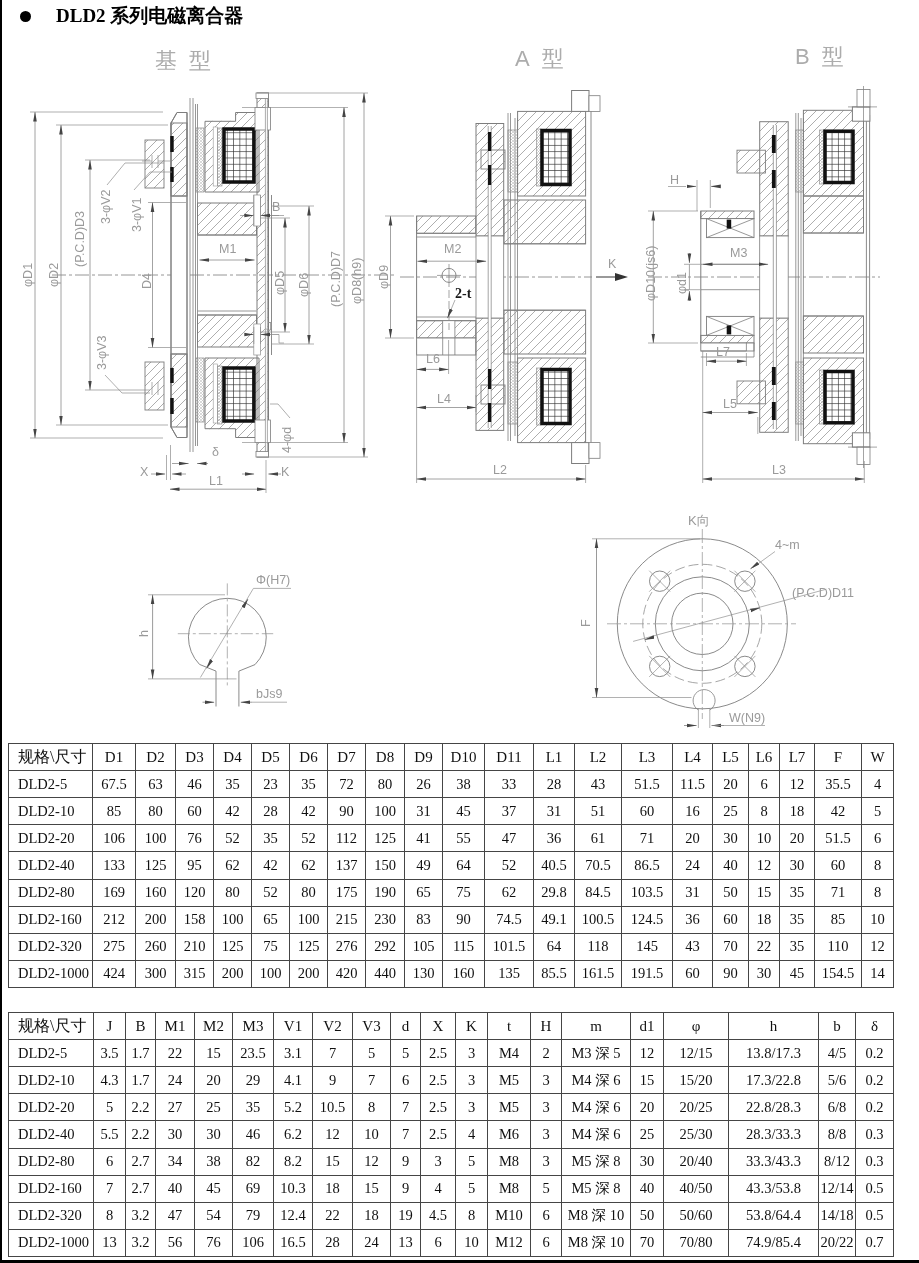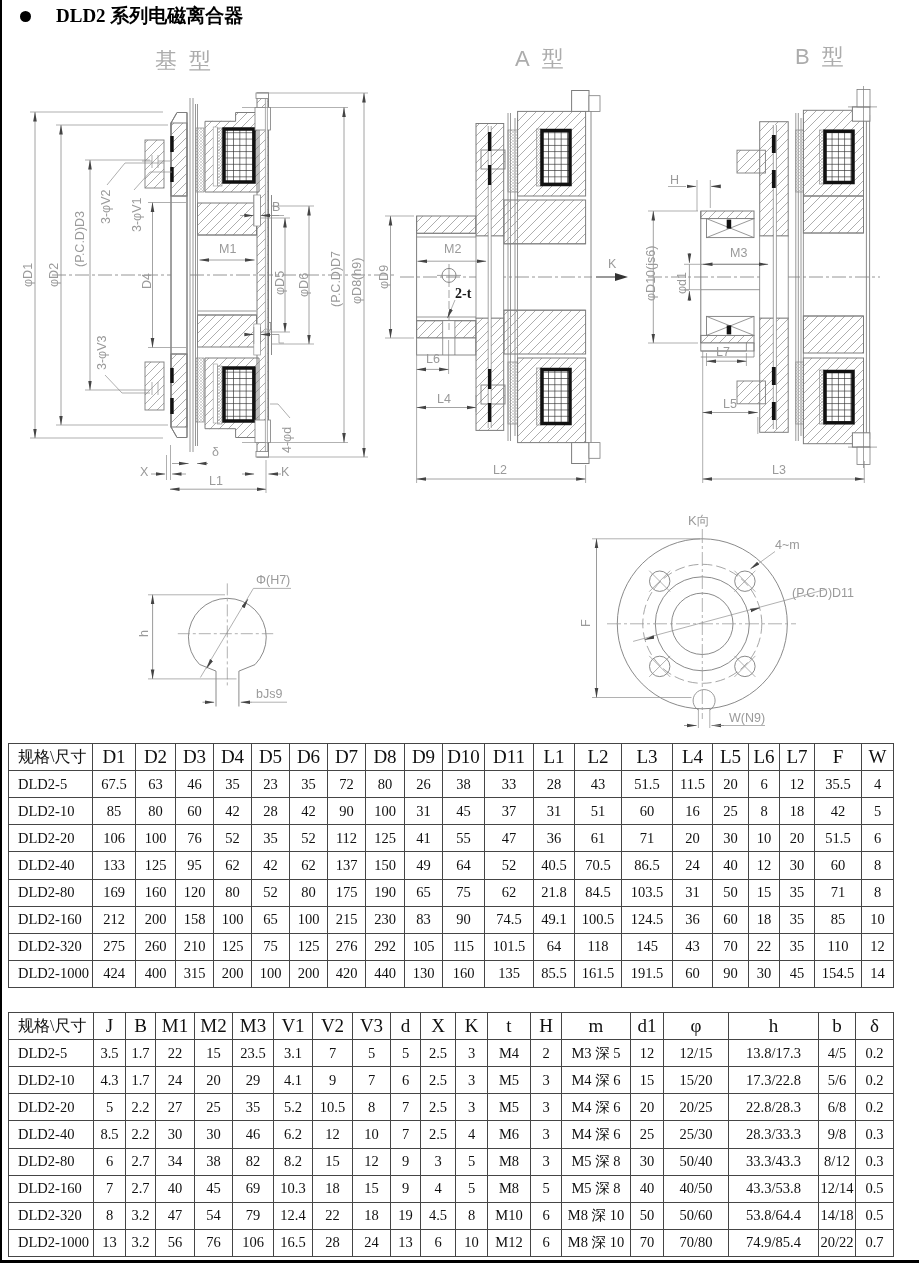--- a/index.html
+++ b/index.html
@@ -5,21 +5,21 @@
 html,body{margin:0;padding:0;}
 body{width:919px;height:1263px;position:relative;background:#fff;overflow:hidden;
   font-family:"Liberation Serif", serif;}
 #page{position:absolute;left:0;top:0;width:919px;height:1263px;}
 .abs{position:absolute;}
 table{border-collapse:collapse;table-layout:fixed;}
 tr{height:27px;}
 td{border:1px solid #454545;text-align:center;vertical-align:middle;
    font-family:"Liberation Serif", serif;font-size:14.5px;color:#101010;
    padding:0;overflow:hidden;white-space:nowrap;}
-.t1 tr:first-child td, .t2 tr:first-child td{font-size:19px;}
+.t1 tr:first-child td, .t2 tr:first-child td{font-size:15px;}
 .t1 td:first-child, .t2 td:first-child{text-align:left;padding-left:9px;}
 </style>
 </head>
 <body>
 <div id="page">
 
 <div class="abs" style="left:0;top:0;width:2px;height:1263px;background:#000;"></div>
 
 <div class="abs" style="left:0;top:1260px;width:919px;height:3px;background:#000;"></div>
 
@@ -654,21 +654,21 @@
           <td>160</td>
           <td>120</td>
           <td>80</td>
           <td>52</td>
           <td>80</td>
           <td>175</td>
           <td>190</td>
           <td>65</td>
           <td>75</td>
           <td>62</td>
-          <td>21.8</td>
+          <td>29.8</td>
           <td>84.5</td>
           <td>103.5</td>
           <td>31</td>
           <td>50</td>
           <td>15</td>
           <td>35</td>
           <td>71</td>
           <td>8</td>
         </tr>
 <tr>
@@ -713,21 +713,21 @@
           <td>43</td>
           <td>70</td>
           <td>22</td>
           <td>35</td>
           <td>110</td>
           <td>12</td>
         </tr>
 <tr>
           <td>DLD2-1000</td>
           <td>424</td>
-          <td>400</td>
+          <td>300</td>
           <td>315</td>
           <td>200</td>
           <td>100</td>
           <td>200</td>
           <td>420</td>
           <td>440</td>
           <td>130</td>
           <td>160</td>
           <td>135</td>
           <td>85.5</td>
@@ -850,58 +850,58 @@
           <td>3</td>
           <td>M4 深 6</td>
           <td>20</td>
           <td>20/25</td>
           <td>22.8/28.3</td>
           <td>6/8</td>
           <td>0.2</td>
         </tr>
 <tr>
           <td>DLD2-40</td>
-          <td>8.5</td>
+          <td>5.5</td>
           <td>2.2</td>
           <td>30</td>
           <td>30</td>
           <td>46</td>
           <td>6.2</td>
           <td>12</td>
           <td>10</td>
           <td>7</td>
           <td>2.5</td>
           <td>4</td>
           <td>M6</td>
           <td>3</td>
           <td>M4 深 6</td>
           <td>25</td>
           <td>25/30</td>
           <td>28.3/33.3</td>
-          <td>9/8</td>
+          <td>8/8</td>
           <td>0.3</td>
         </tr>
 <tr>
           <td>DLD2-80</td>
           <td>6</td>
           <td>2.7</td>
           <td>34</td>
           <td>38</td>
           <td>82</td>
           <td>8.2</td>
           <td>15</td>
           <td>12</td>
           <td>9</td>
           <td>3</td>
           <td>5</td>
           <td>M8</td>
           <td>3</td>
           <td>M5 深 8</td>
           <td>30</td>
-          <td>50/40</td>
+          <td>20/40</td>
           <td>33.3/43.3</td>
           <td>8/12</td>
           <td>0.3</td>
         </tr>
 <tr>
           <td>DLD2-160</td>
           <td>7</td>
           <td>2.7</td>
           <td>40</td>
           <td>45</td>

